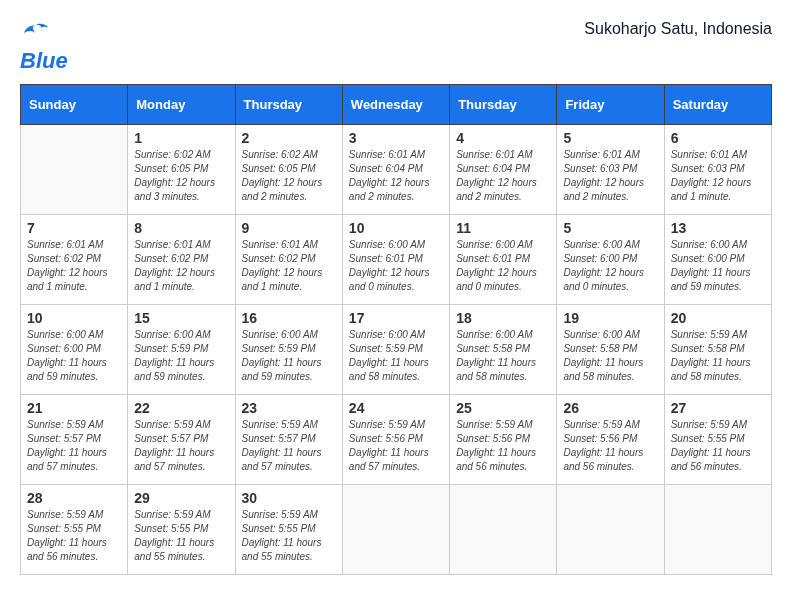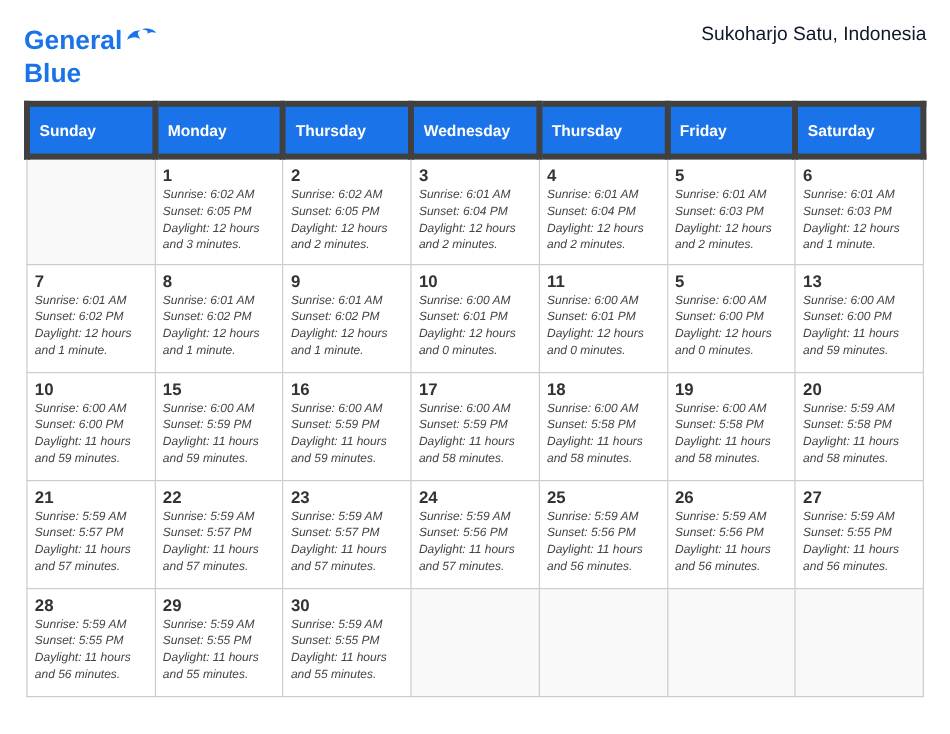--- a/index.html
+++ b/index.html
@@ -51,21 +51,21 @@
       border-collapse: collapse;
       font-size: 11px;
     }
     .calendar-table th {
       background-color: #1a73e8;
       color: #fff;
       text-align: left;
       padding: 12px 8px;
       font-size: 13px;
       font-weight: bold;
-      border: 5px solid #404040;
+      border: 1px solid #404040;
     }
     .calendar-table td {
       border: 1px solid #ccc;
       vertical-align: top;
       padding: 5px 6px;
       min-height: 80px;
       height: 90px;
       width: calc(100% / 7);
     }
     .day-number {
@@ -85,27 +85,26 @@
       background: #f9f9f9;
     }
   </style>
 </head>
 <body>
 
 <div class="header-area">
   <div class="logo">
     <div>
       <div style="display:flex;align-items:center;">
-        <span class="logo-text"><span>General</span></span>
         <svg class="logo-bird" viewBox="0 0 30 30">
           <path d="M15 5 C18 3, 26 4, 28 8 C26 7, 22 7, 20 9 C22 6, 18 5, 15 5Z" fill="#1a73e8"></path>
           <path d="M14 6 C10 5, 4 8, 2 14 C6 11, 12 11, 14 14 C12 10, 10 7, 14 6Z" fill="#1a73e8"></path>
         </svg>
       </div>
-      <div style="font-size:22px;font-weight:bold;color:#1a73e8;">Blue</div>
+      <div style="font-size:22px;font-weight:bold;color:#1a73e8;font-style:italic;">Blue</div>
     </div>
   </div>
   <div class="title-area">
     <div class="location-title">Sukoharjo Satu, Indonesia</div>
   </div>
 </div>
 
 <table class="calendar-table">
   <thead>
     <tr>

